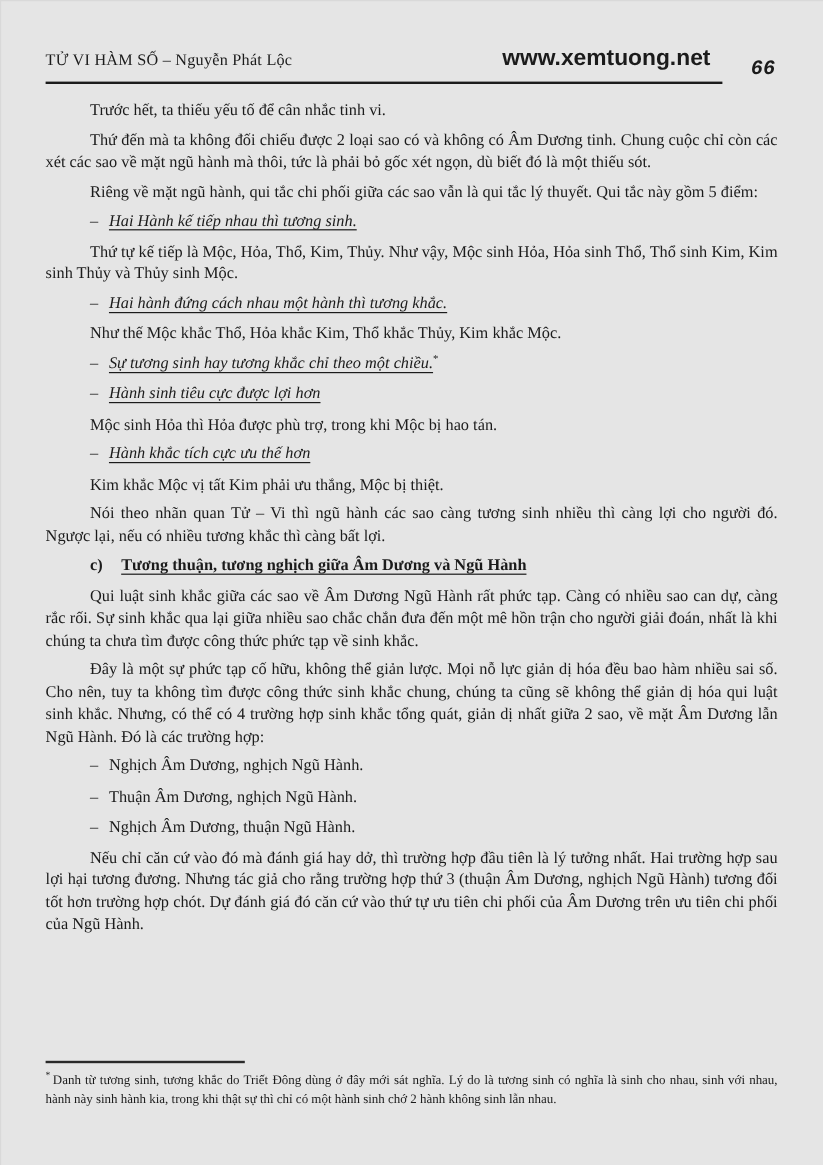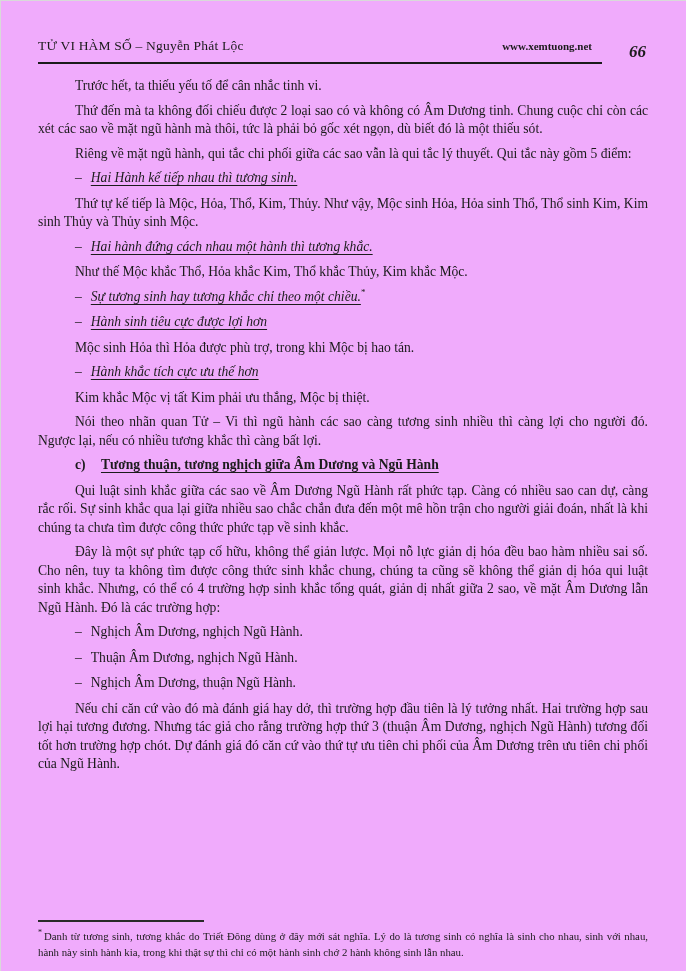--- a/index.html
+++ b/index.html
@@ -5,21 +5,21 @@
   html, body {
     margin: 0;
     padding: 0;
     background: #ffffff;
   }
   .page {
     position: relative;
     width: 686px;
     height: 971px;
     box-sizing: border-box;
-    background: #f0abfc;
+    background: #e5e5e5;
     color: #1b1b1b;
     font-family: "Liberation Serif", serif;
     padding: 38px 38px 0 38px;
     overflow: hidden;
     box-shadow: inset 1px 1px 0 #d9d9d9;
   }
   
   .header {
     display: flex;
     align-items: flex-end;
@@ -31,29 +31,29 @@
     align-items: baseline;
     border-bottom: 2px solid #1b1b1b;
     padding: 0 10px 8px 0;
   }
   .book-title {
     font-size: 13.5px;
     letter-spacing: 0.2px;
     white-space: nowrap;
   }
   .site-url {
-    font-family: Liberation Serif, serif;
+    font-family: Liberation Sans, sans-serif;
     font-weight: bold;
-    font-size: 11px;
+    font-size: 19px;
     white-space: nowrap;
   }
   .page-num {
     width: 44px;
     text-align: right;
-    font-family: Liberation Serif, serif;
+    font-family: Liberation Mono, monospace;
     font-weight: bold;
     font-style: italic;
     font-size: 17px;
     padding: 0 2px 2px 0;
   }
   
   .content {
     margin-top: 13px;
     font-size: 13.6px;
     line-height: 18.5px;
@@ -88,21 +88,21 @@
   .heading .htext {
     text-decoration: underline;
     text-underline-offset: 3px;
     margin-left: 12px;
   }
   
   .footnote {
     position: absolute;
     left: 38px;
     right: 38px;
-    top: 920px;
+    top: 884px;
   }
   .footnote-rule {
     width: 166px;
     border-top: 2px solid #2a2a2a;
     margin-bottom: 6px;
   }
   .footnote-text {
     font-size: 10.8px;
     line-height: 16px;
     text-align: justify;

